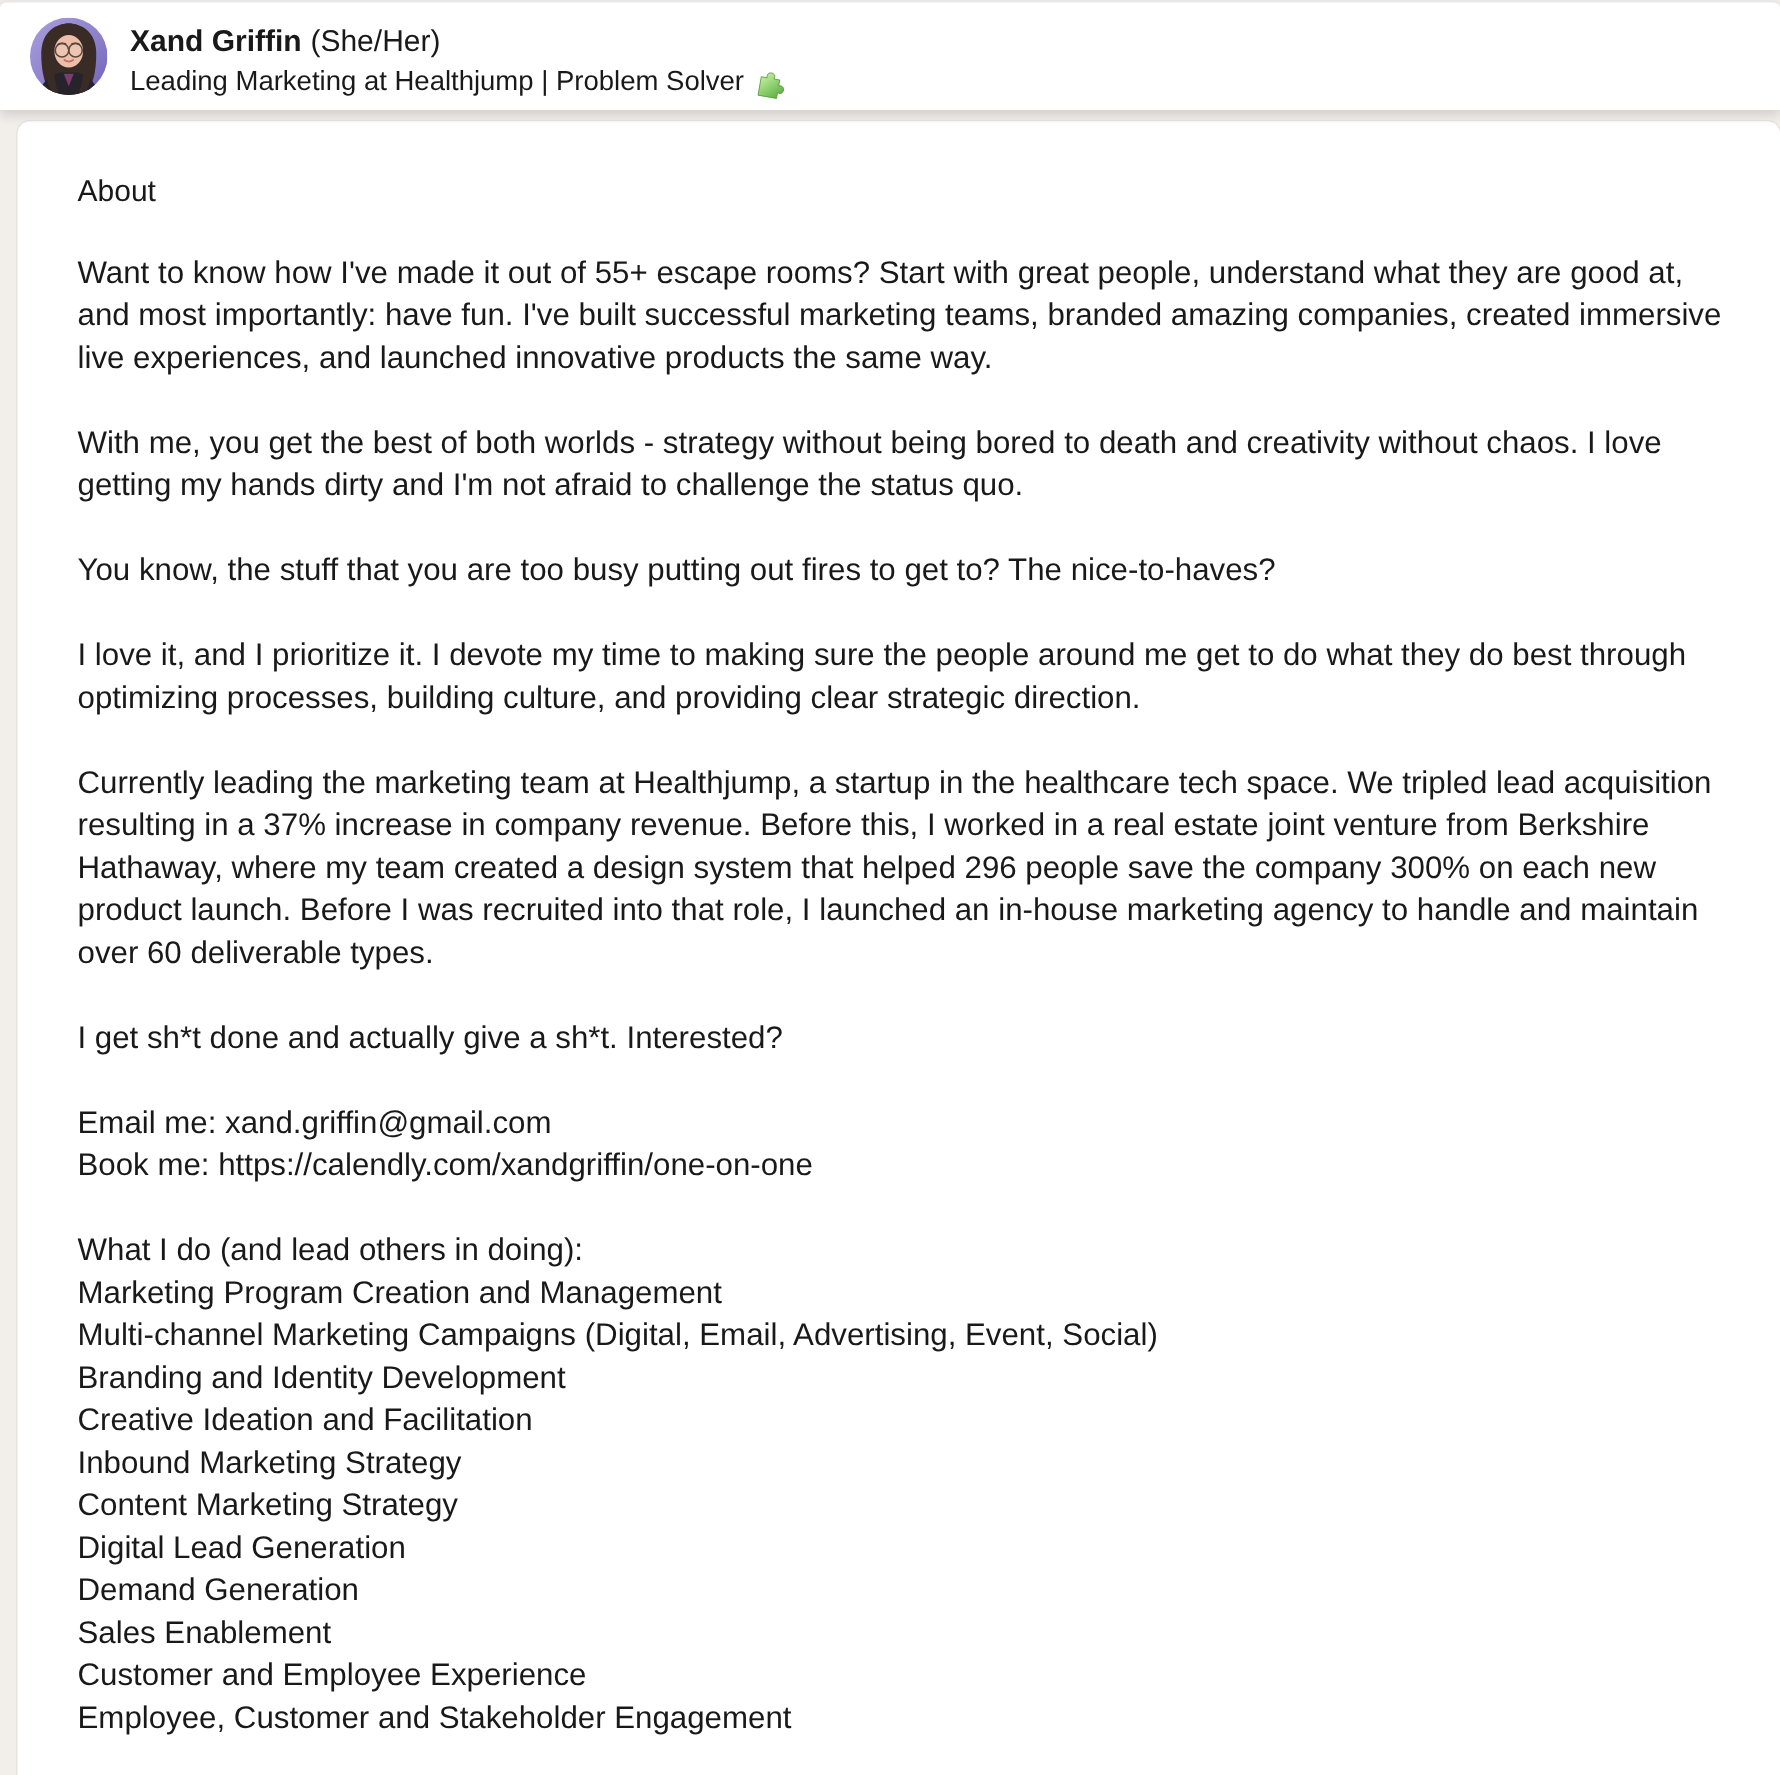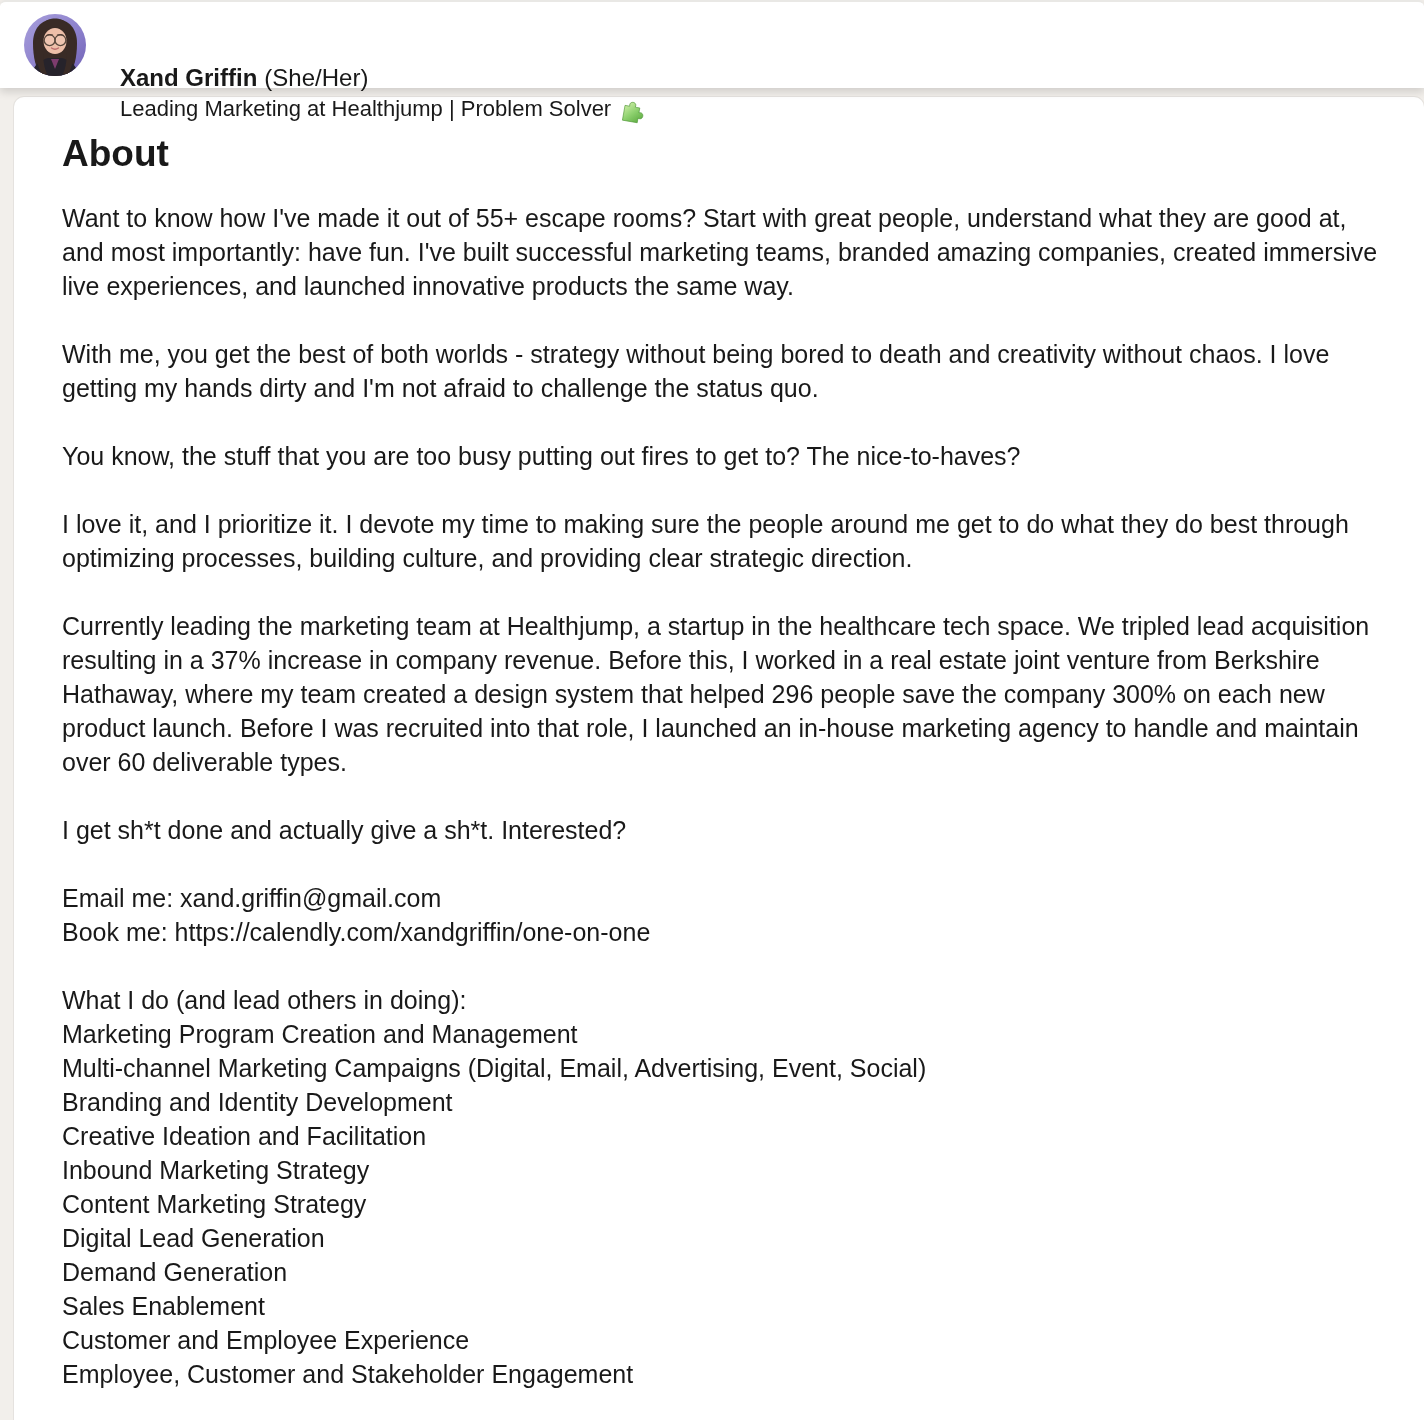--- a/index.html
+++ b/index.html
@@ -29,23 +29,22 @@
     top: 12px;
     width: 62px;
     height: 62px;
     border-radius: 50%;
     overflow: hidden;
     display: block;
   }
   .avatar svg { display: block; }
   .header-text {
     position: absolute;
-    left: 120px;
+    left: 104px;
     top: 16px;
-    margin-top: 44px;
   }
   .name-row {
     font-size: 24px;
     line-height: 32px;
     color: rgba(0,0,0,0.9);
     white-space: nowrap;
   }
   .name { font-weight: 700; }
   .pronouns { font-weight: 400; margin-left: 7px; }
   .headline-row {
@@ -73,23 +72,23 @@
     margin-left: 14px;
     height: 100%;
     box-sizing: border-box;
     background: #ffffff;
     border-radius: 10px 10px 0 0;
     box-shadow: 0 0 0 1px rgba(0,0,0,0.05);
     padding: 37px 40px 40px 48px;
   }
   .about-title {
     margin: 0;
-    font-size: 37px;
+    font-size: 24px;
     line-height: 40px;
-    font-weight: 700;
+    font-weight: 400;
     color: rgba(0,0,0,0.9);
   }
   .about-body {
     margin-top: 27px;
     max-width: 1326px;
     font-size: 25px;
     line-height: 34px;
     color: rgba(0,0,0,0.9);
     white-space: pre-line;
   }

